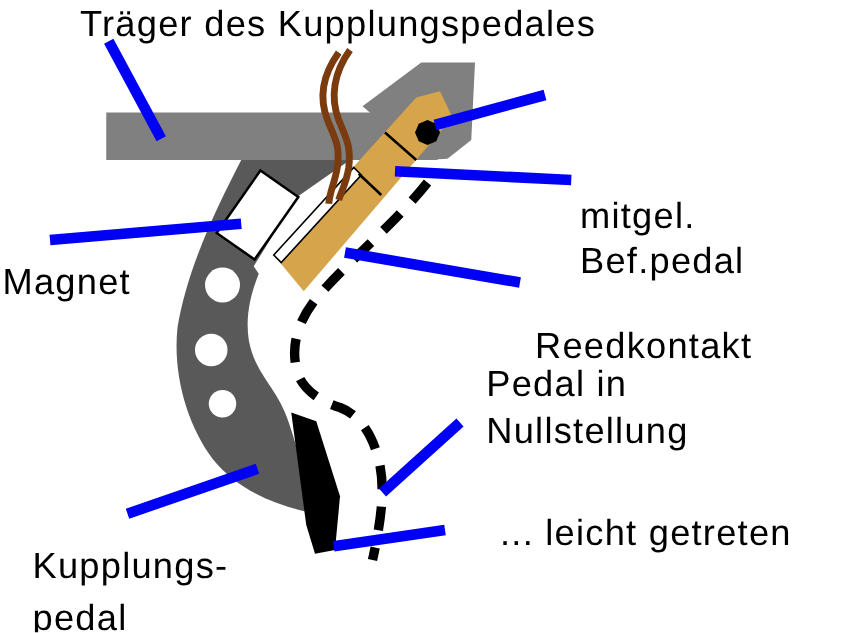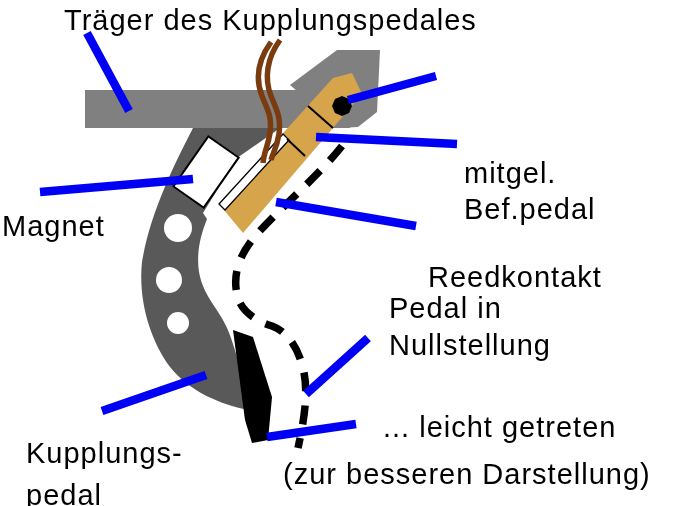--- a/index.html
+++ b/index.html
@@ -25,21 +25,21 @@
     white-space: nowrap;
   }
   .lbl span { display: block; }
   .lbl-traeger       { left: 64px;  top: 2px;   }
   .lbl-magnet        { left: 2px;   top: 208px; }
   .lbl-kupplung      { left: 26px;  top: 432px; line-height: 42px; }
   .lbl-anschraub     { left: 448px; top: 33px;  }
   .lbl-befblech      { left: 464px; top: 133px; margin-top: 22px; }
   .lbl-reed          { left: 428px; top: 227px; margin-top: 32px; }
   .lbl-null          { left: 389px; top: 290px; line-height: 37px; }
-  .lbl-leicht        { left: 383px; top: 409px; }
+  .lbl-leicht        { left: 400px; top: 409px; }
   .lbl-zur           { left: 283px; top: 456px; }
 </style>
 </head>
 <body>
 
 <div class="stage">
 
   <svg class="diagram-svg" viewBox="0 0 693 506">
 
     <rect x="85" y="90" width="265" height="38" fill="#808080"></rect>
@@ -103,20 +103,19 @@
 
   <div class="lbl lbl-null">
     <span>Pedal in</span>
     <span>Nullstellung</span>
   </div>
 
   <div class="lbl lbl-magnet">Magnet</div>
 
   <div class="lbl lbl-leicht">... leicht getreten</div>
 
-  <div class="lbl lbl-zur">(zur besseren Darstellung)</div>
 
   <div class="lbl lbl-kupplung">
     <span>Kupplungs-</span>
     <span>pedal</span>
   </div>
 
 </div>
 
 </body></html>

